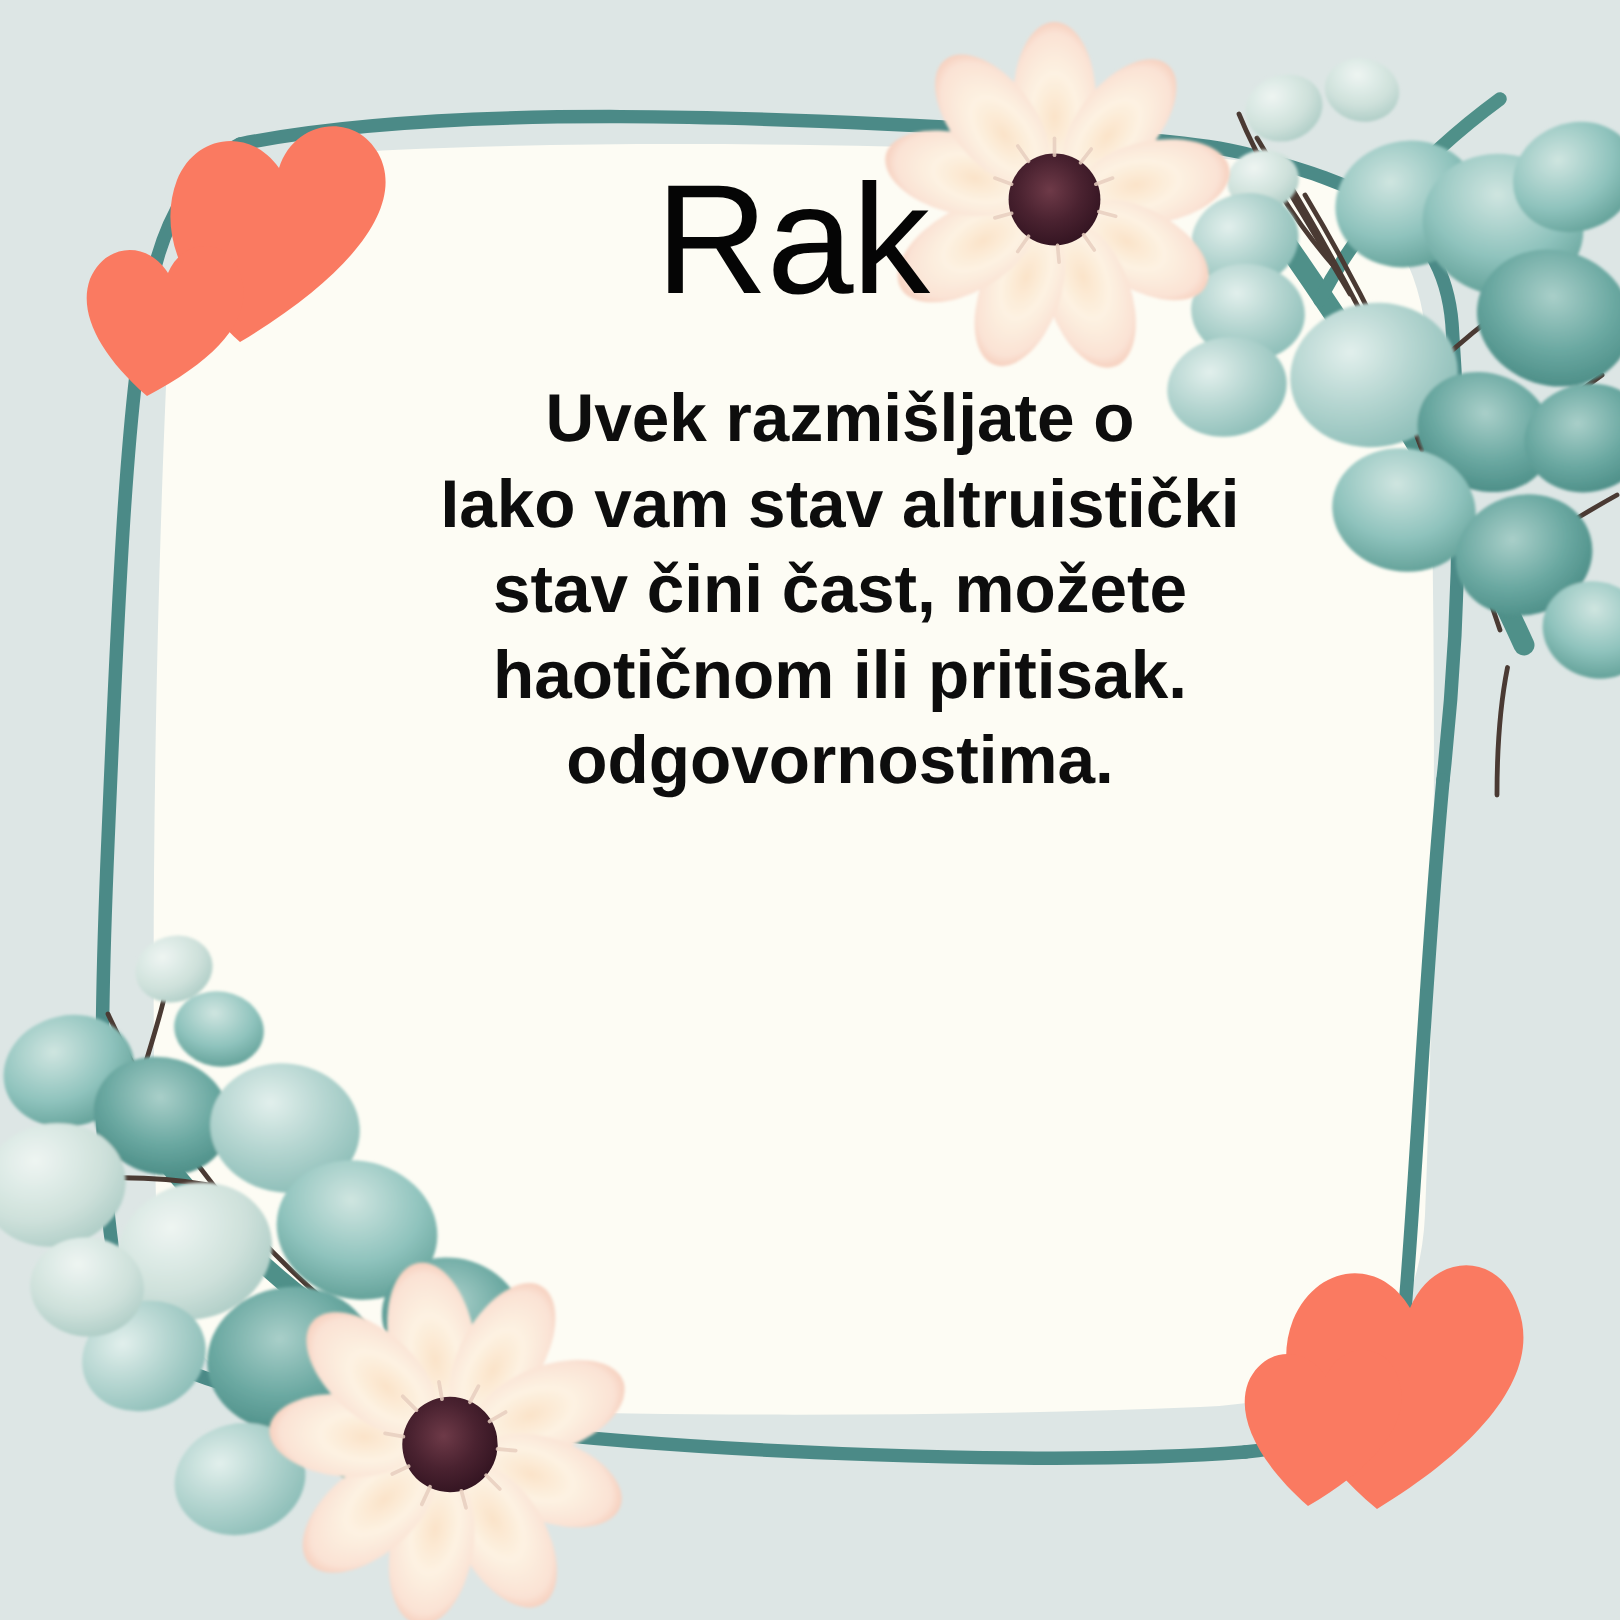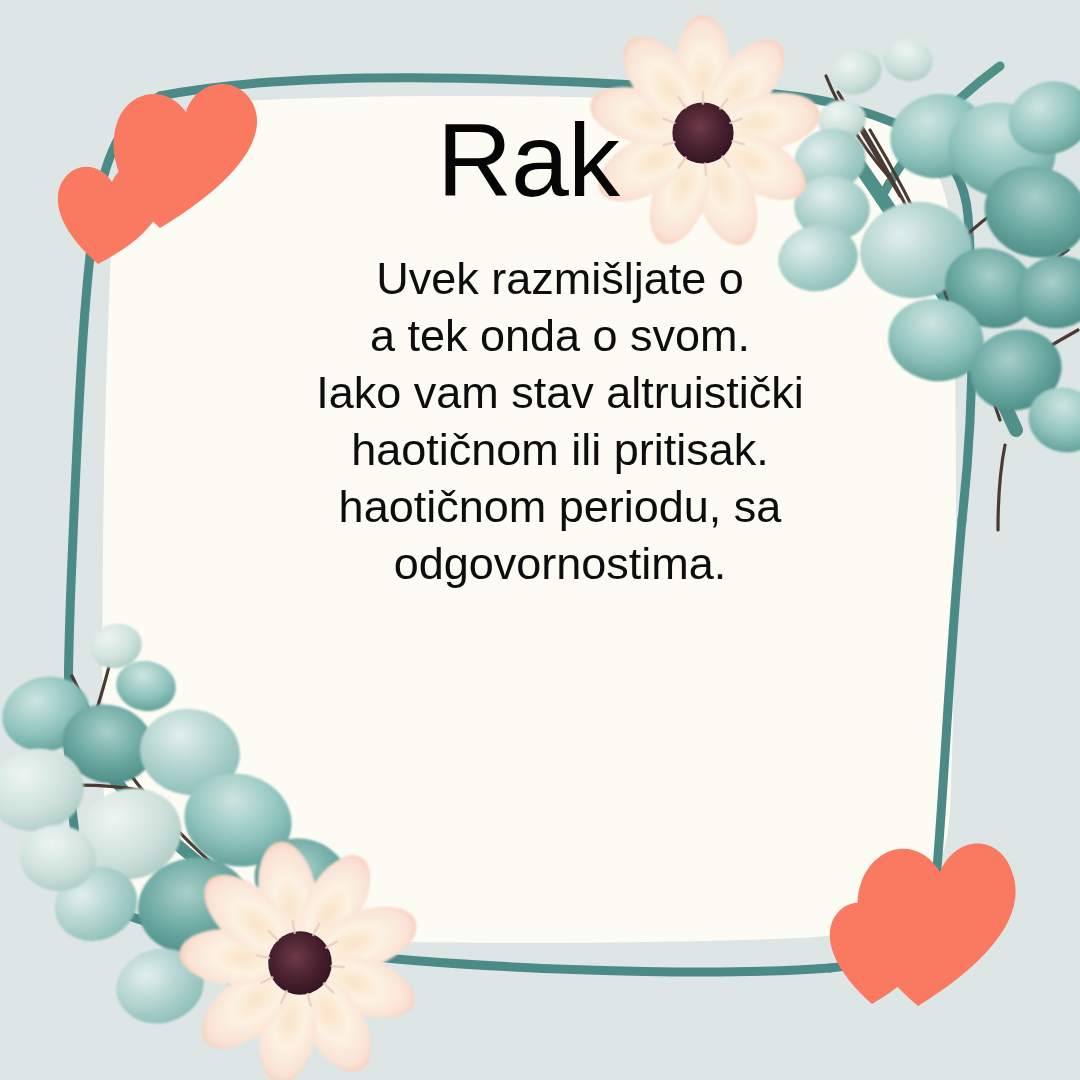--- a/index.html
+++ b/index.html
@@ -48,21 +48,21 @@
     left: 250px;
     top: 250px;
     width: 620px;
     text-align: center;
     font-size: 45px;
     line-height: 57px;
     color: #0d0d0d;
     font-weight: 400;
     font-family: "Liberation Sans", sans-serif;
   }
-  .body-text .line { display: block; white-space: nowrap; }
+  .body-text .line { display: block; white-space: nowrap; font-weight: bold; }
 </style>
 </head>
 <body>
 
 <div id="poster">
 
   <svg class="layer" viewBox="0 0 1080 1080">
     <defs>
 
       <radialGradient id="lfA" cx="38%" cy="32%" r="78%">
@@ -266,21 +266,20 @@
     </g>
   </svg>
 
   <div class="text-layer">
     <div class="title">
       <span class="title-shift">Rak</span>
     </div>
 
     <div class="body-text">
       <span class="line">Uvek razmišljate o</span>
-      <span class="line">a tek onda o svom.</span>
       <span class="line">Iako vam stav altruistički</span>
+      <span class="line">stav čini čast, možete</span>
       <span class="line">haotičnom ili pritisak.</span>
-      <span class="line">haotičnom periodu, sa</span>
       <span class="line">odgovornostima.</span>
     </div>
   </div>
 
 </div>
 
 </body></html>

